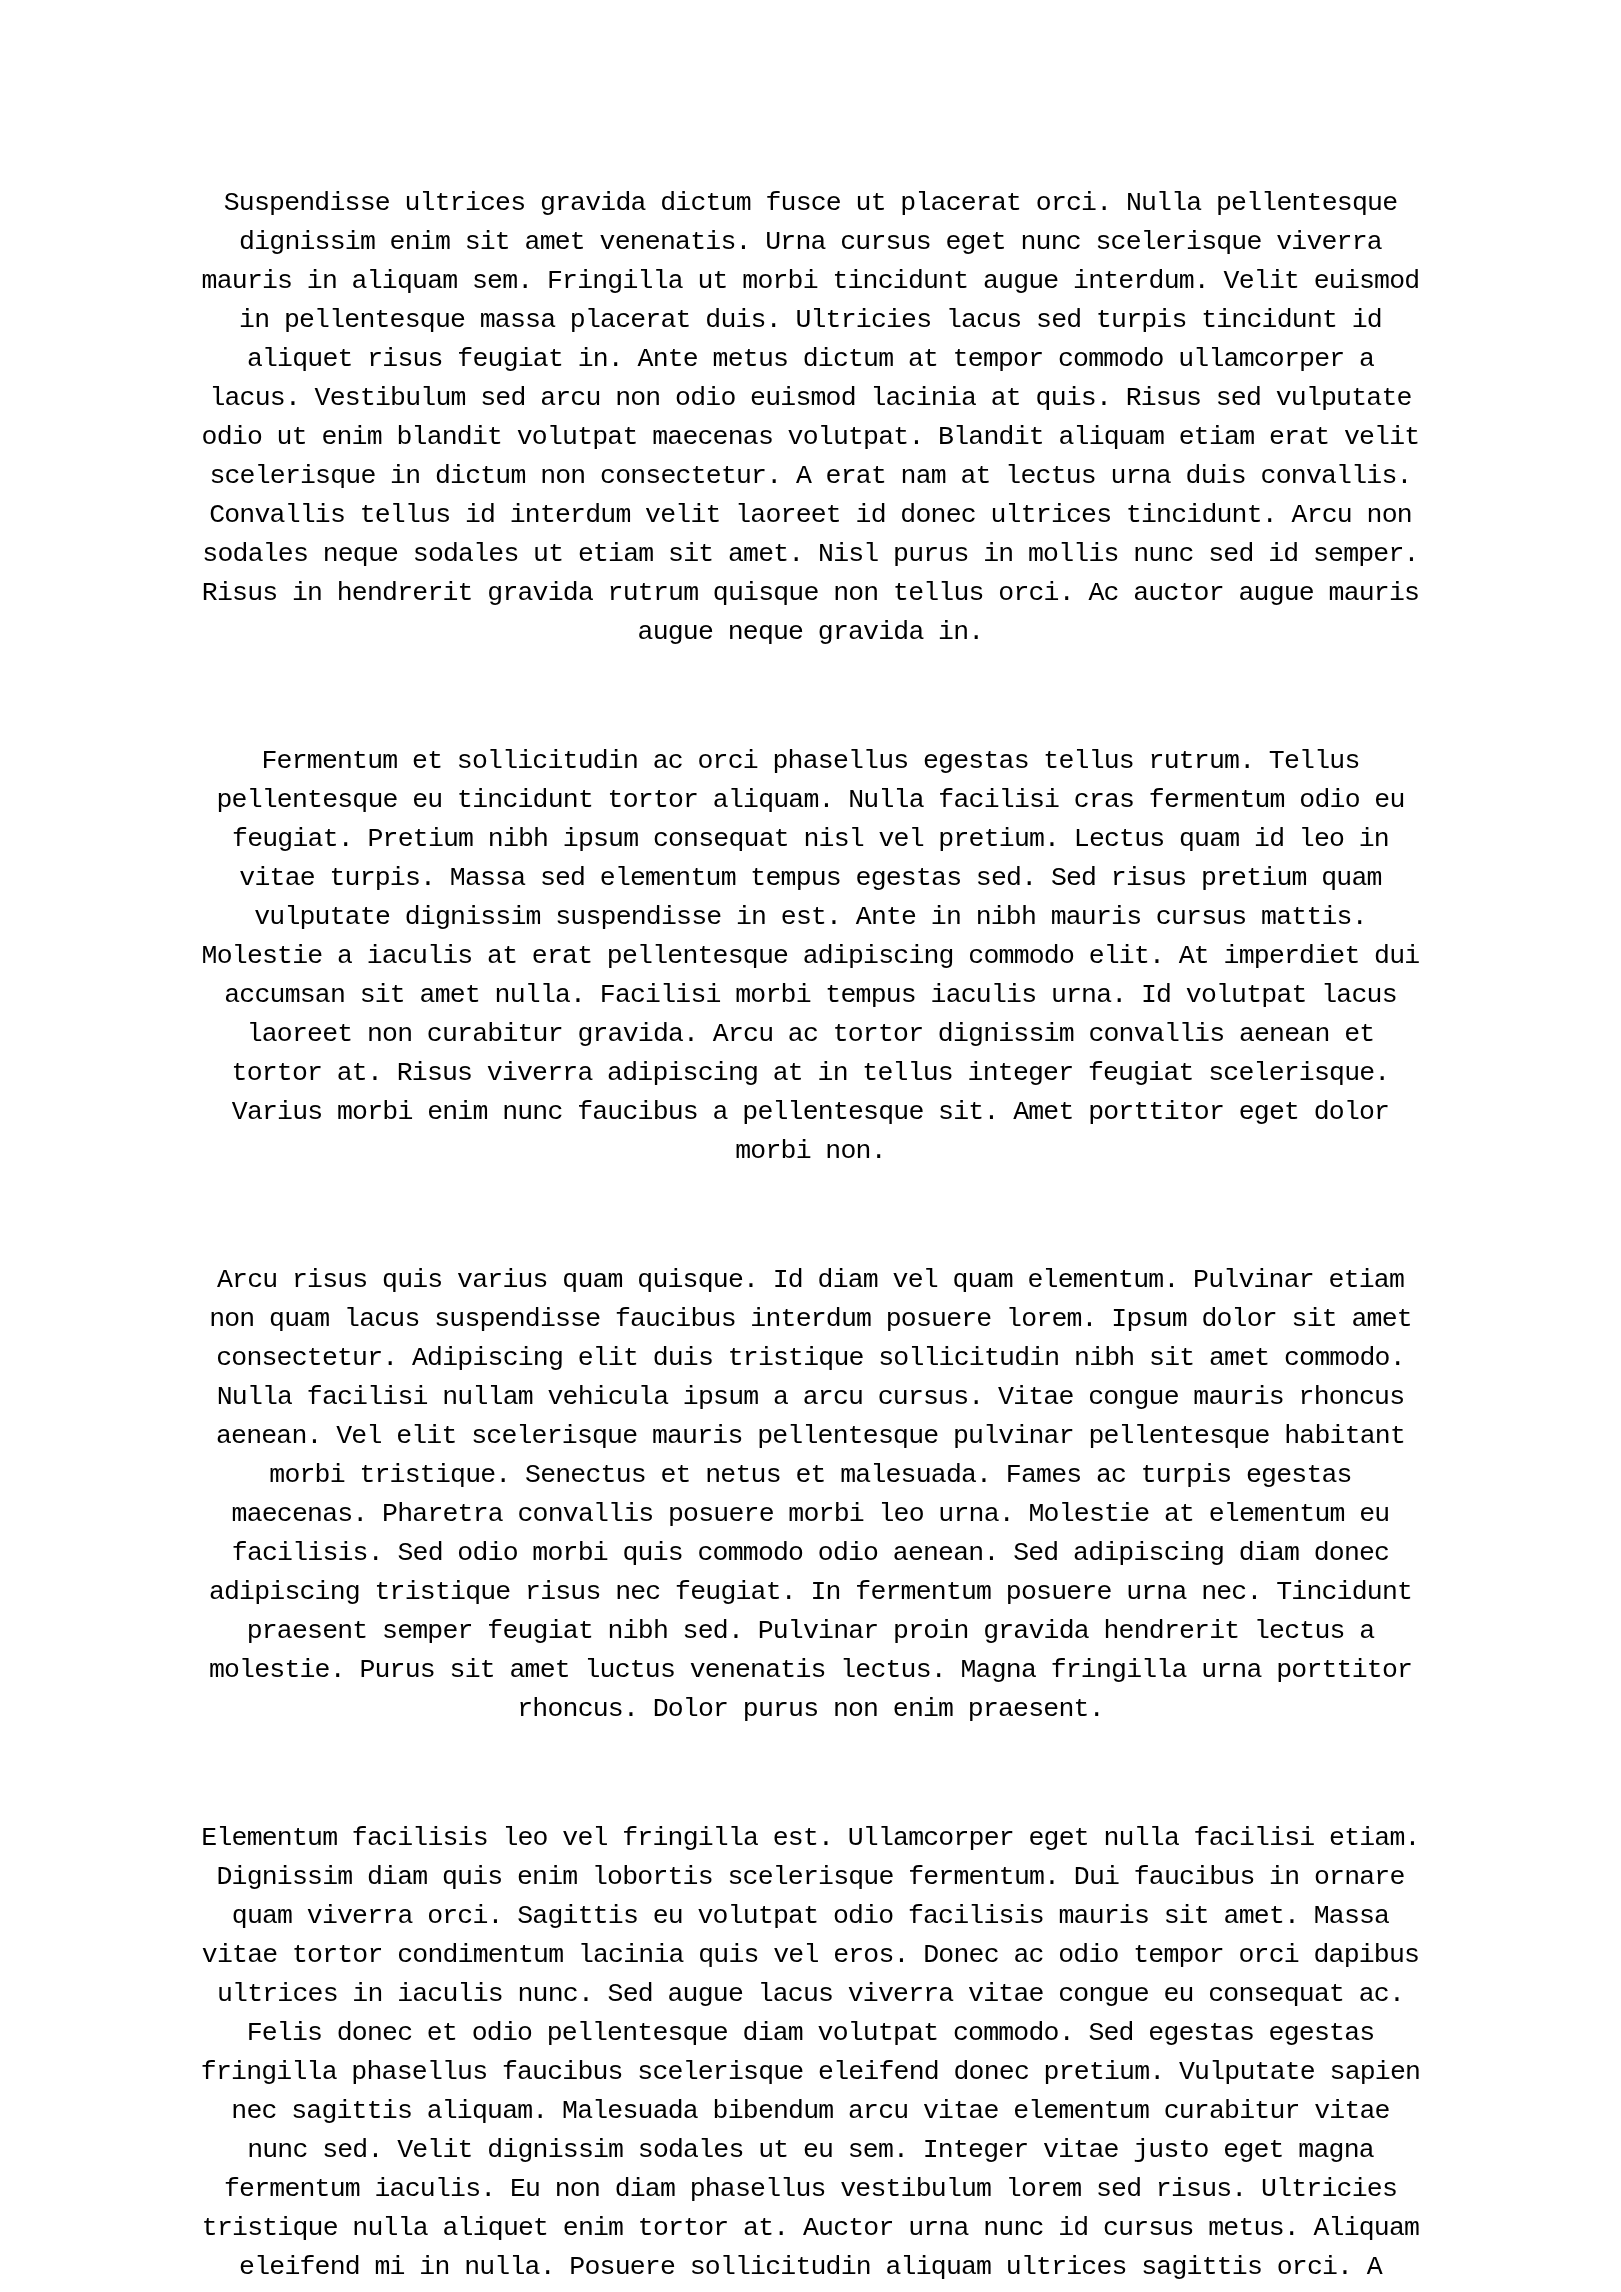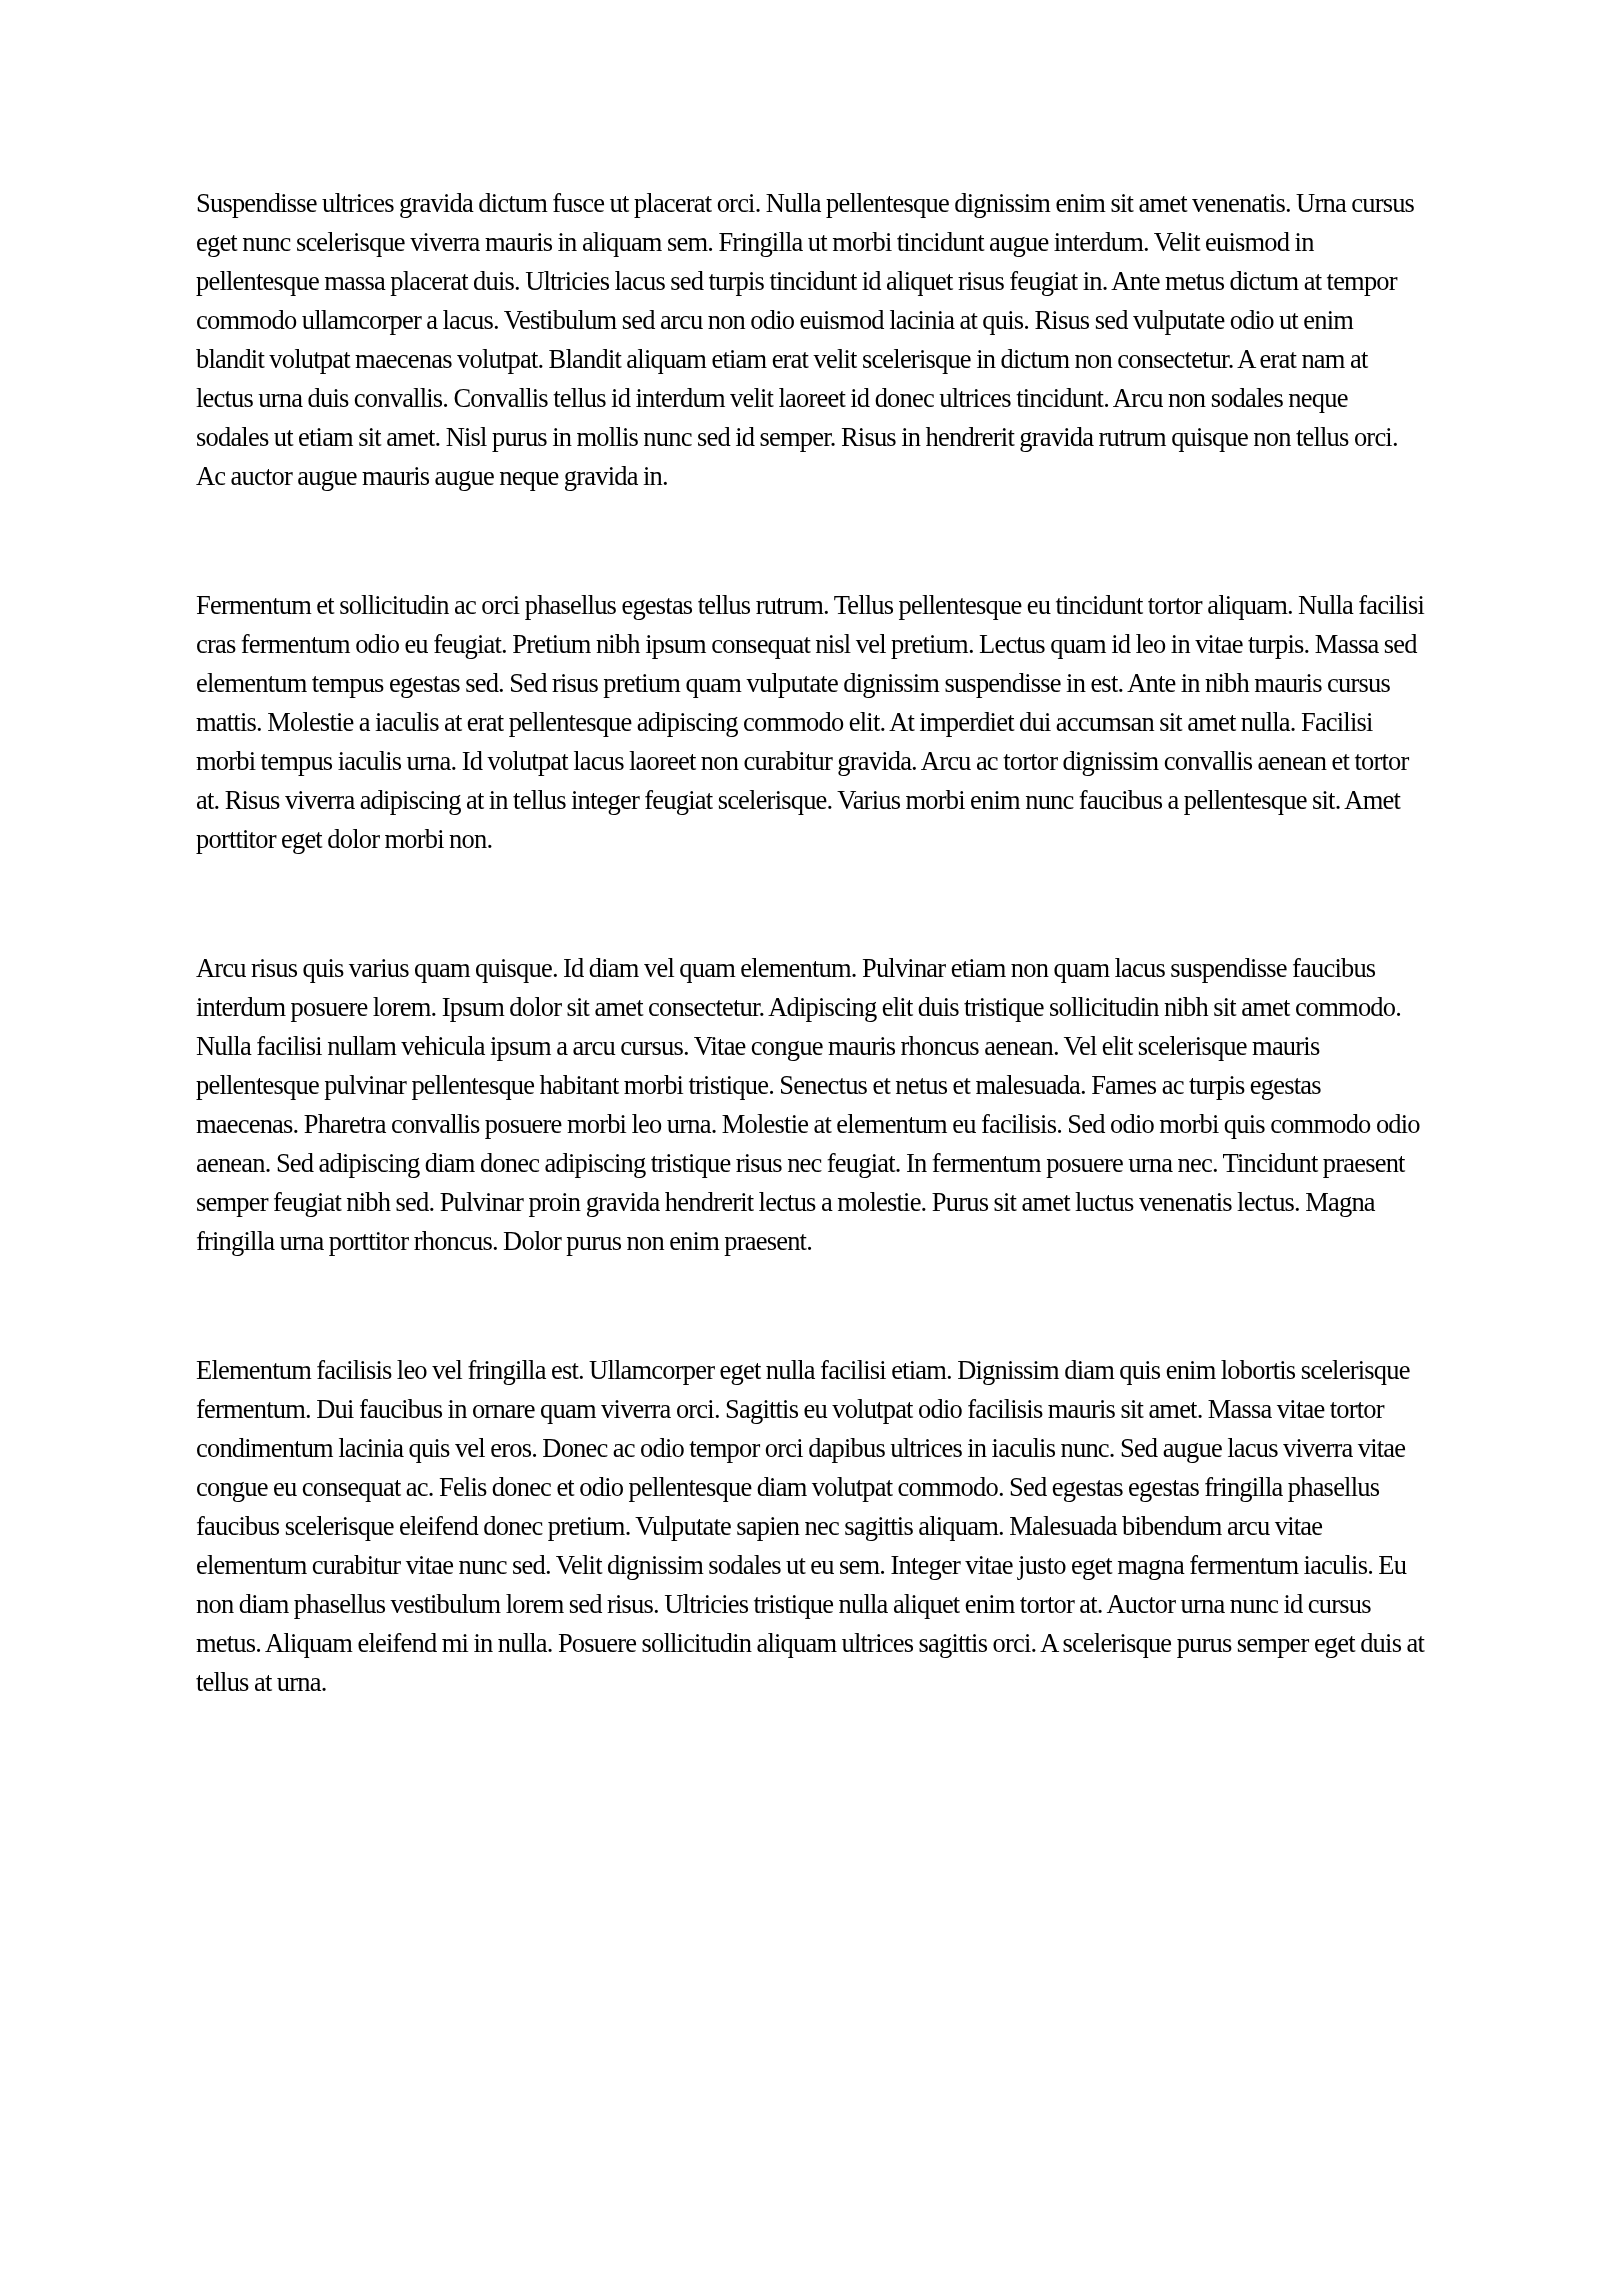--- a/index.html
+++ b/index.html
@@ -11,26 +11,26 @@
     position: relative;
     width: 1621px;
     height: 2293px;
     background: #ffffff;
     box-sizing: border-box;
     padding: 184px 196px 0 196px;
     overflow: hidden;
   }
   .para {
     margin: 0 0 90px 0;
-    font-family: Liberation Serif, serif;
+    font-family: Liberation Mono, monospace;
     font-size: 26.5px;
     line-height: 39px;
     letter-spacing: -0.8px;
     color: #000000;
-    text-align: left;
+    text-align: center;
     word-spacing: -0.5px;
   }
 </style>
 </head>
 <body>
 
 <div class="page">
   <p class="para">Suspendisse ultrices gravida dictum fusce ut placerat orci. Nulla pellentesque dignissim enim sit amet venenatis. Urna cursus eget nunc scelerisque viverra mauris in aliquam sem. Fringilla ut morbi tincidunt augue interdum. Velit euismod in pellentesque massa placerat duis. Ultricies lacus sed turpis tincidunt id aliquet risus feugiat in. Ante metus dictum at tempor commodo ullamcorper a lacus. Vestibulum sed arcu non odio euismod lacinia at quis. Risus sed vulputate odio ut enim blandit volutpat maecenas volutpat. Blandit aliquam etiam erat velit scelerisque in dictum non consectetur. A erat nam at lectus urna duis convallis. Convallis tellus id interdum velit laoreet id donec ultrices tincidunt. Arcu non sodales neque sodales ut etiam sit amet. Nisl purus in mollis nunc sed id semper. Risus in hendrerit gravida rutrum quisque non tellus orci. Ac auctor augue mauris augue neque gravida in.</p>
   <p class="para">Fermentum et sollicitudin ac orci phasellus egestas tellus rutrum. Tellus pellentesque eu tincidunt tortor aliquam. Nulla facilisi cras fermentum odio eu feugiat. Pretium nibh ipsum consequat nisl vel pretium. Lectus quam id leo in vitae turpis. Massa sed elementum tempus egestas sed. Sed risus pretium quam vulputate dignissim suspendisse in est. Ante in nibh mauris cursus mattis. Molestie a iaculis at erat pellentesque adipiscing commodo elit. At imperdiet dui accumsan sit amet nulla. Facilisi morbi tempus iaculis urna. Id volutpat lacus laoreet non curabitur gravida. Arcu ac tortor dignissim convallis aenean et tortor at. Risus viverra adipiscing at in tellus integer feugiat scelerisque. Varius morbi enim nunc faucibus a pellentesque sit. Amet porttitor eget dolor morbi non.</p>
   <p class="para">Arcu risus quis varius quam quisque. Id diam vel quam elementum. Pulvinar etiam non quam lacus suspendisse faucibus interdum posuere lorem. Ipsum dolor sit amet consectetur. Adipiscing elit duis tristique sollicitudin nibh sit amet commodo. Nulla facilisi nullam vehicula ipsum a arcu cursus. Vitae congue mauris rhoncus aenean. Vel elit scelerisque mauris pellentesque pulvinar pellentesque habitant morbi tristique. Senectus et netus et malesuada. Fames ac turpis egestas maecenas. Pharetra convallis posuere morbi leo urna. Molestie at elementum eu facilisis. Sed odio morbi quis commodo odio aenean. Sed adipiscing diam donec adipiscing tristique risus nec feugiat. In fermentum posuere urna nec. Tincidunt praesent semper feugiat nibh sed. Pulvinar proin gravida hendrerit lectus a molestie. Purus sit amet luctus venenatis lectus. Magna fringilla urna porttitor rhoncus. Dolor purus non enim praesent.</p>

